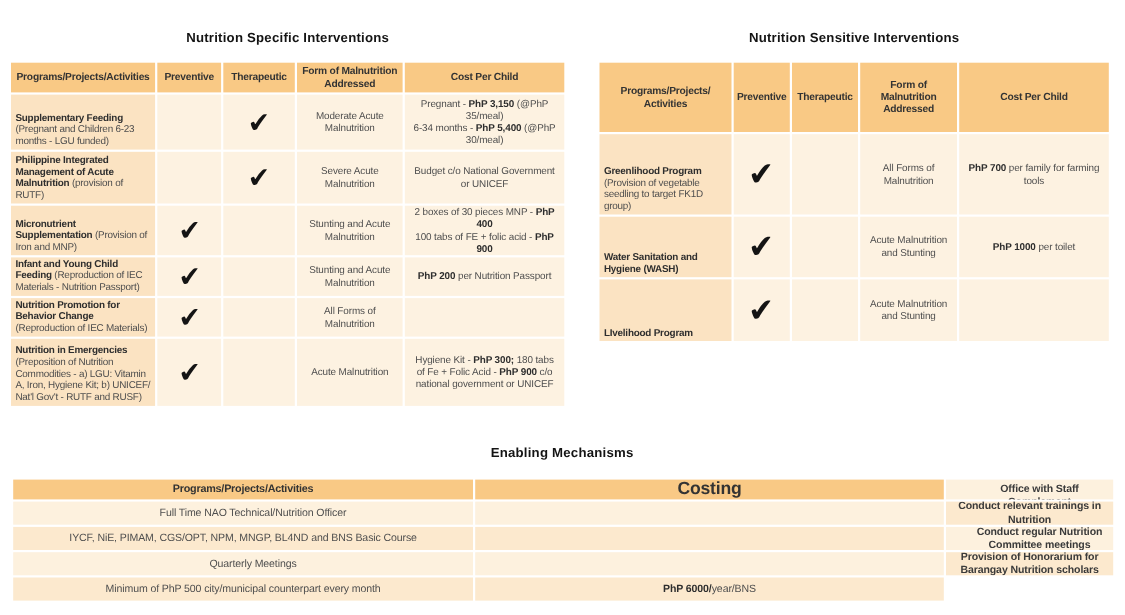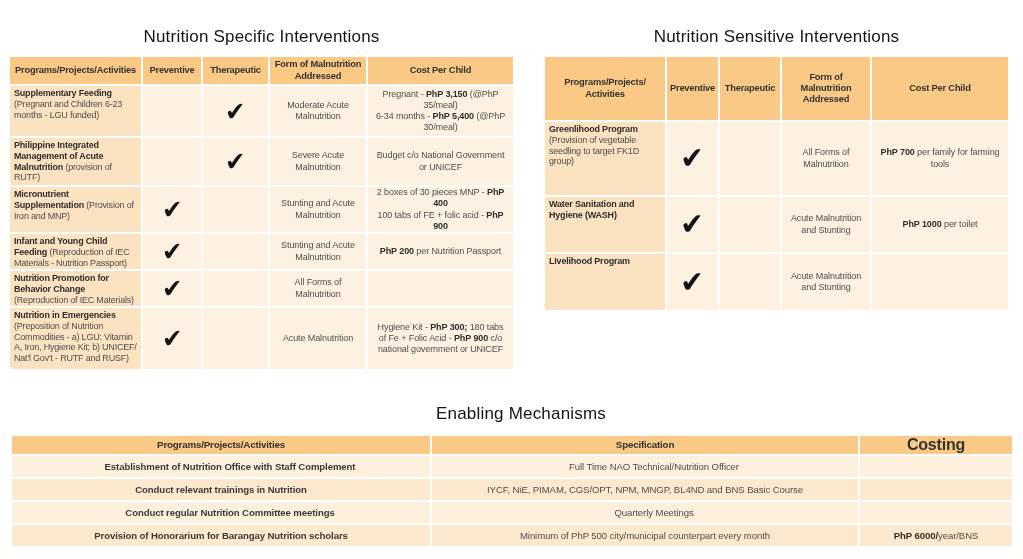--- a/index.html
+++ b/index.html
@@ -1,21 +1,21 @@
 <!DOCTYPE html>
 <html><head>
 <meta charset="utf-8">
 <style>
   html,body{margin:0;padding:0;}
   body{
     width:1023px;height:559px;position:relative;background:#ffffff;
     font-family:"Liberation Sans",sans-serif;overflow:hidden;
   }
   .title{
-    position:absolute;text-align:center;font-weight:normal;font-size:17px;
+    position:absolute;text-align:center;font-weight:bold;font-size:12px;
     color:#141414;letter-spacing:.2px;
   }
   .grid{position:absolute;display:grid;gap:2px;background:#ffffff;}
   .grid>div{overflow:hidden;}
   #tbl-specific{
     left:10px;top:57px;width:503px;
     grid-template-columns:131px 58px 65px 96px 145px;
     grid-template-rows:27px 50px 47px 45px 35px 35px 61px;
   }
   #tbl-sensitive{
@@ -27,21 +27,21 @@
     left:12px;top:436px;width:1000px;
     grid-template-columns:418px 426px 152px;
     grid-template-rows:18px 21px 21px 21px 21px;
   }
   .hd{
     background:#f9c985;display:flex;align-items:center;justify-content:center;
     text-align:center;font-weight:bold;font-size:9.3px;color:#333333;
     letter-spacing:-0.2px;line-height:1.2;padding:0 2px;white-space:pre-line;
   }
   .c1{
-    background:#fbe3c2;display:flex;align-items:flex-start;justify-content:flex-start;
+    background:#fbe3c2;display:flex;align-items:flex-end;justify-content:flex-start;
     text-align:left;font-size:9px;color:#4e4e4e;line-height:1.2;
     padding:2px 3px 2px 4px;letter-spacing:-0.2px;white-space:pre-line;
   }
   .cell{
     background:#fdf2e1;display:flex;align-items:center;justify-content:center;
     text-align:center;font-size:9px;color:#4e4e4e;line-height:1.25;
     padding:1px 6px;letter-spacing:-0.1px;white-space:pre-line;
   }
   .check{
     font-family:"DejaVu Sans",sans-serif;font-size:25px;color:#141414;
@@ -132,25 +132,24 @@
   <div class="cell">Acute Malnutrition and Stunting</div>
   <div class="cell"><span><span class="b">PhP 1000</span><span> per toilet</span></span></div>
 
   <div class="c1"><span><span class="b">LIvelihood Program</span></span></div>
   <div class="cell"><span class="check">✔</span></div>
   <div class="cell"><span class="check"></span></div>
   <div class="cell">Acute Malnutrition and Stunting</div>
   <div class="cell"><span></span></div>
 </div>
 
-<div class="title" style="left:21px;top:404px;width:1000px;">Enabling Mechanisms</div>
+<div class="title" style="left:11px;top:404px;width:1000px;">Enabling Mechanisms</div>
 
 <div id="tbl-enabling" class="grid">
   <div class="hd" style="font-size:9.8px;">Programs/Projects/Activities</div>
-  <div class="hd" style="font-size:9.8px;">Specification</div>
   <div class="hd" style="font-size:16px;">Costing</div>
 
   <div class="cell row-a prog">Establishment of Nutrition Office with Staff Complement</div>
   <div class="cell row-a">Full Time NAO Technical/Nutrition Officer</div>
   <div class="cell row-a"><span></span></div>
 
   <div class="cell row-b prog">Conduct relevant trainings in Nutrition</div>
   <div class="cell row-b">IYCF, NiE, PIMAM, CGS/OPT, NPM, MNGP, BL4ND and BNS Basic Course</div>
   <div class="cell row-b"><span></span></div>
 

